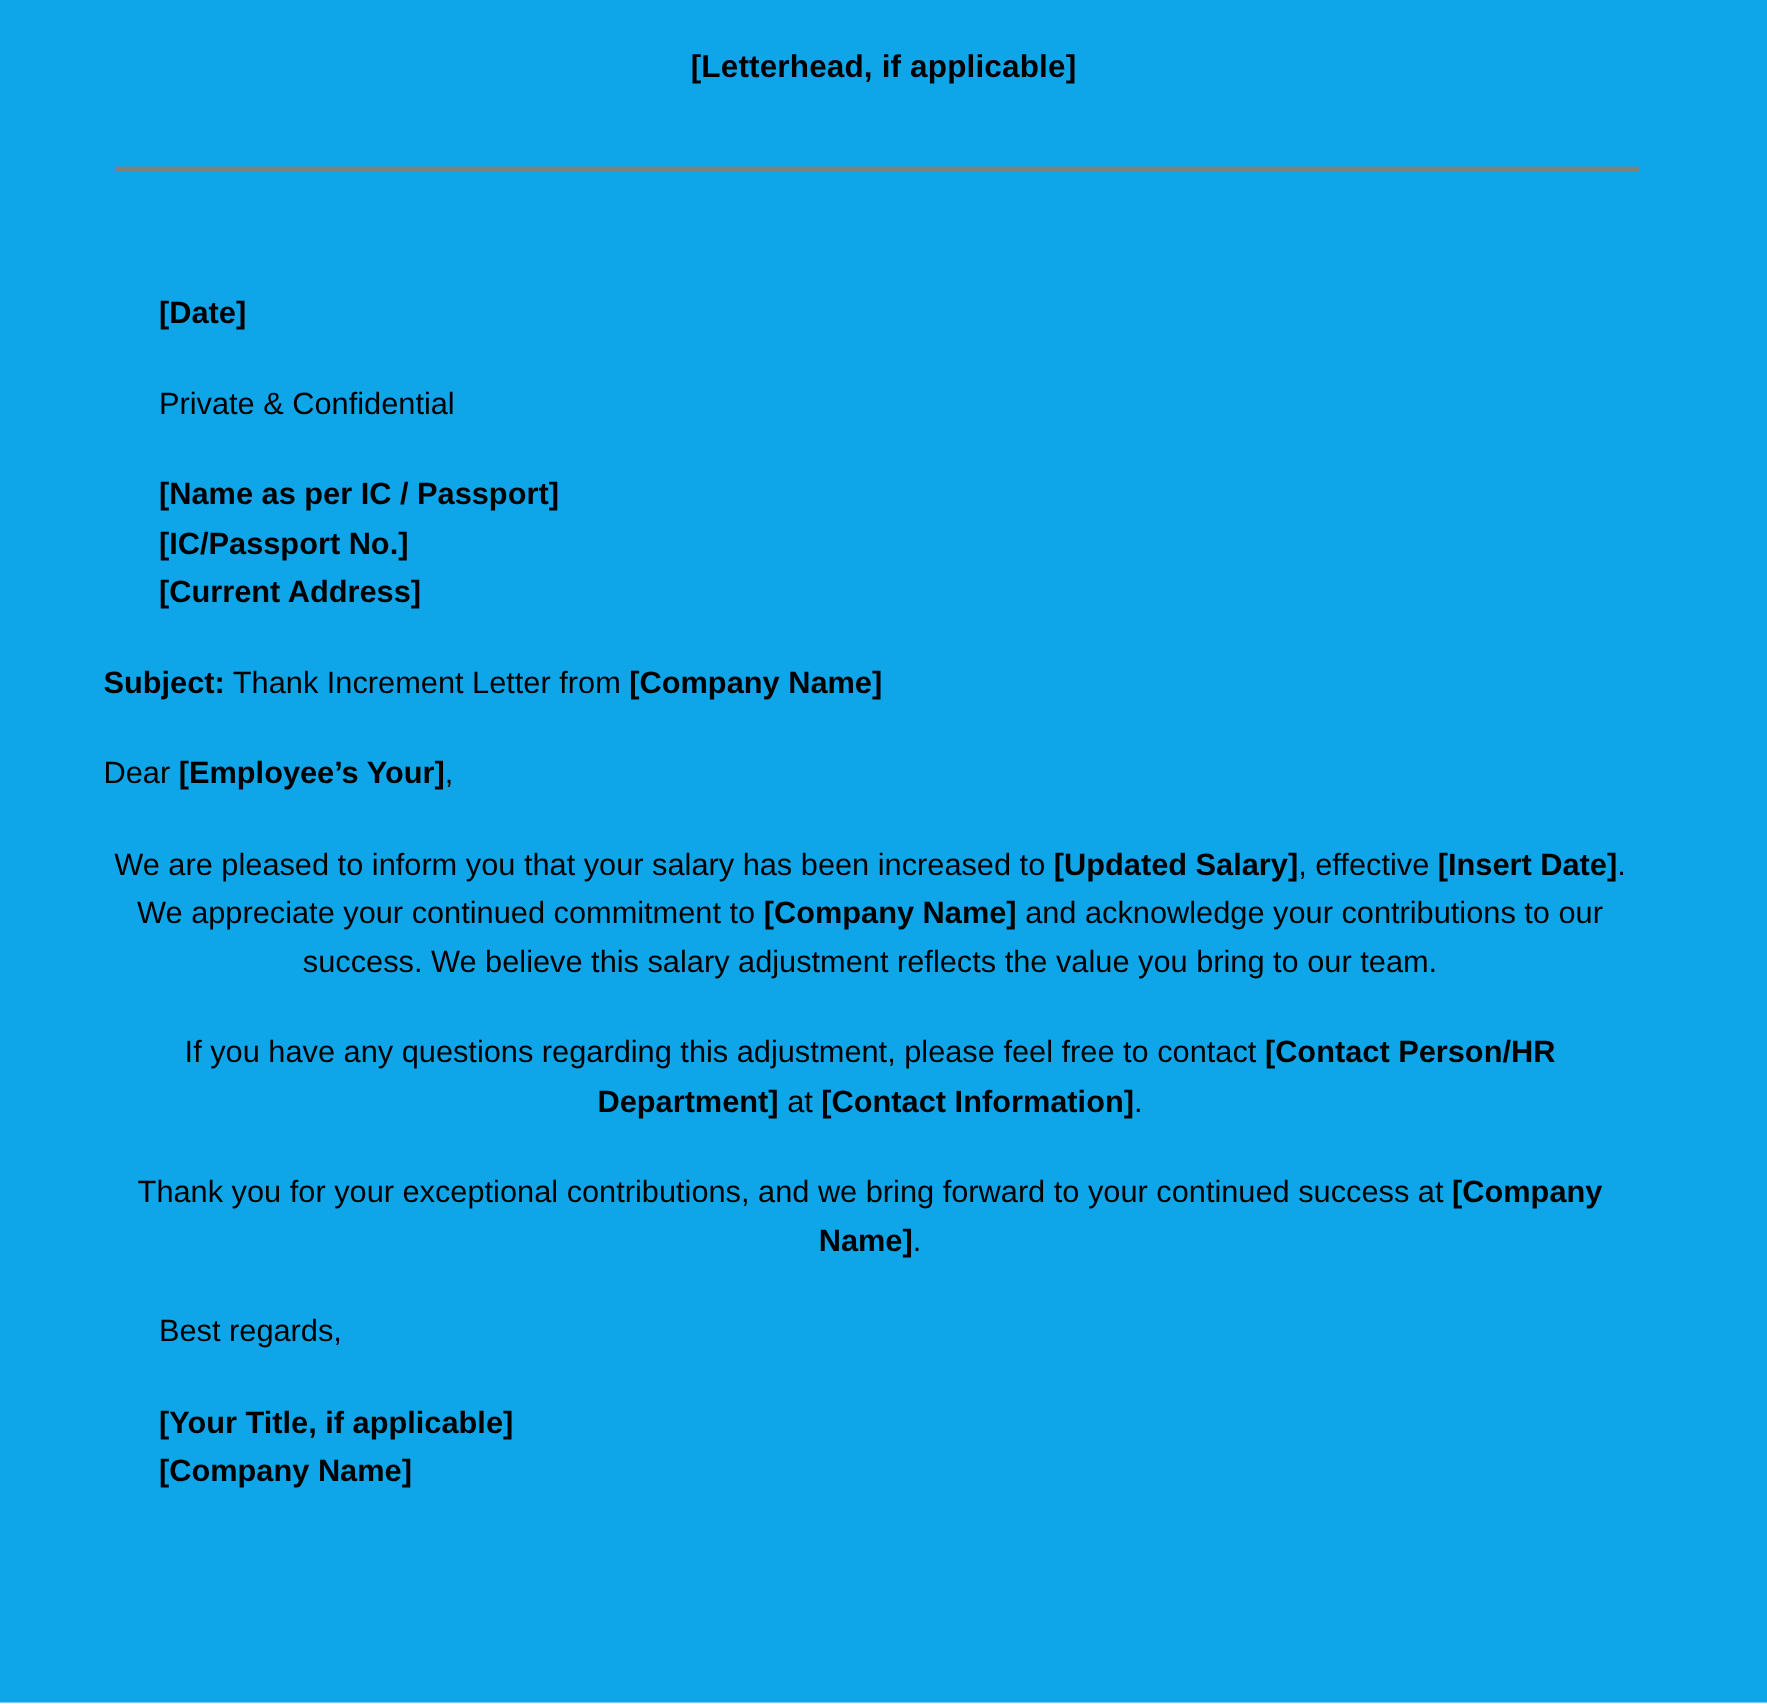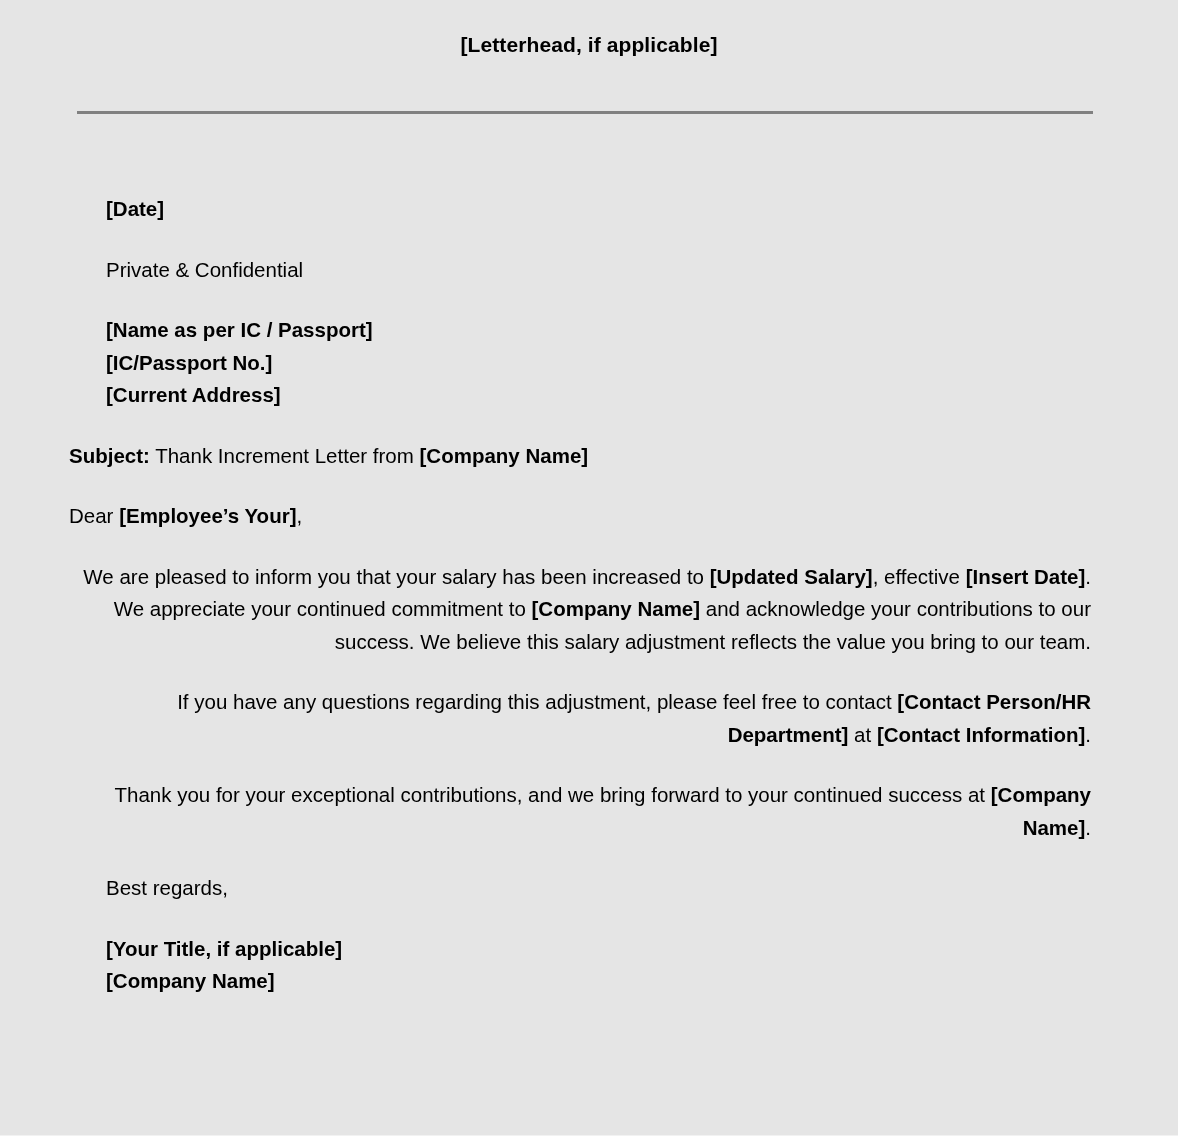--- a/index.html
+++ b/index.html
@@ -21,21 +21,21 @@
     background: #ffffff;
     box-sizing: border-box;
     overflow: hidden;
   }
   .page-inner {
     position: absolute;
     left: 0;
     top: 0;
     right: 0;
     bottom: 0;
-    background: #e5e5e5;
+    background: #0ea5e9;
     border-bottom: 1px solid #f2f2f2;
   }
 
   
   .letterhead {
     position: absolute;
     left: 0;
     right: 0;
     top: 31px;
     text-align: center;
@@ -71,21 +71,21 @@
     margin-bottom: 0;
   }
   .line {
     display: block;
     margin-left: 37px;
   }
   .b {
     font-weight: bold;
   }
   .para {
-    text-align: right;
+    text-align: center;
   }
 </style>
 </head>
 <body>
 
 <div class="page">
   <div class="page-inner">
 
     <div class="letterhead">[Letterhead, if applicable]</div>
 

